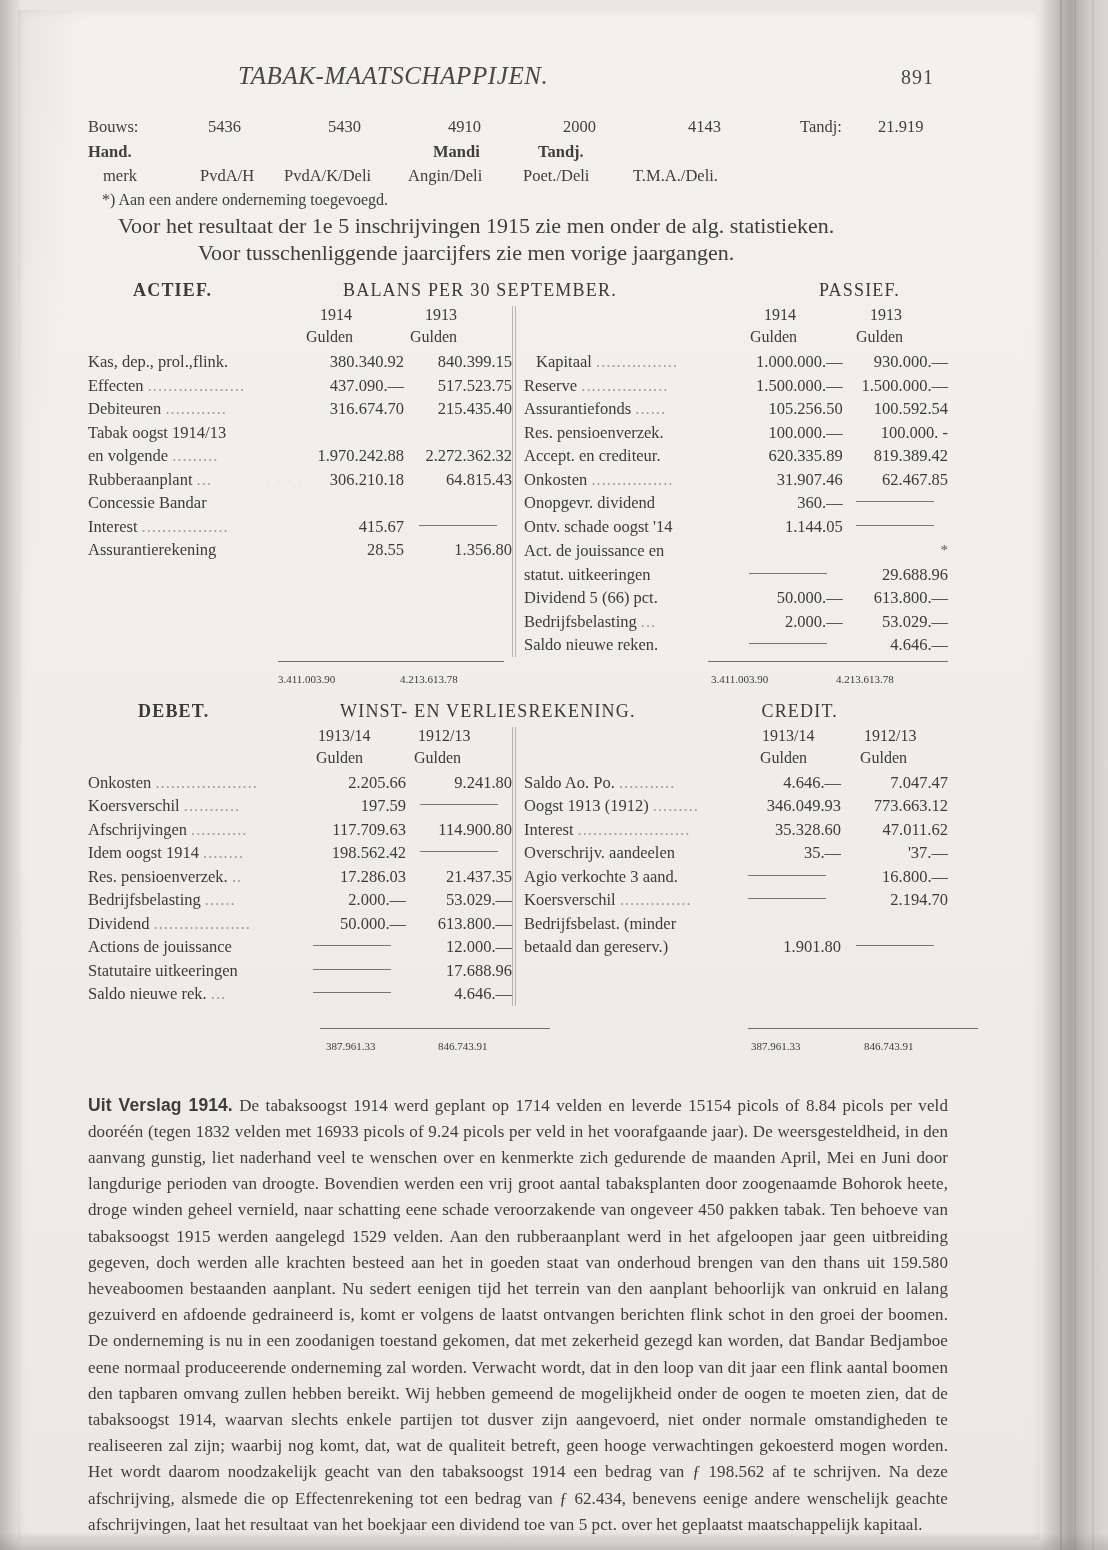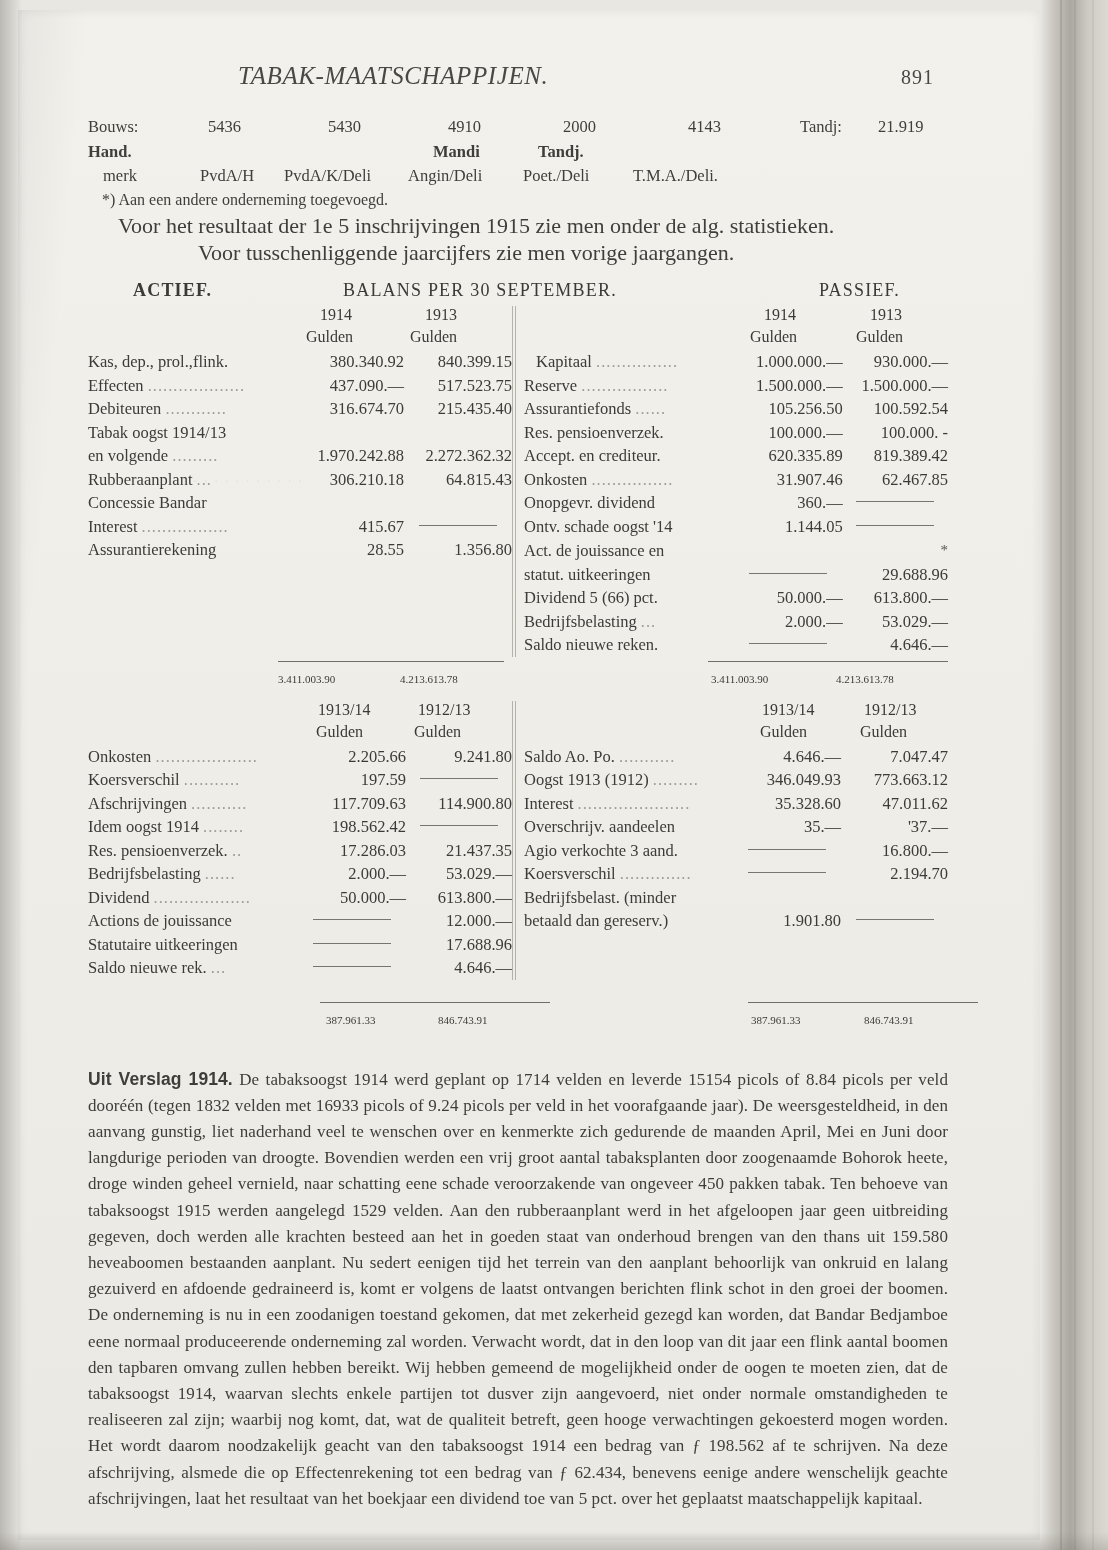--- a/index.html
+++ b/index.html
@@ -398,20 +398,25 @@
         <div class="totrow">
           <span style="left:190px">3.411.003.90</span>
           <span style="left:312px">4.213.613.78</span>
           <span style="left:623px">3.411.003.90</span>
           <span style="left:748px">4.213.613.78</span>
         </div>
       </div>
     </div>
 
     <div class="sheet" style="margin-top:2px;">
+      <div class="sheet-head">
+        <span class="sh-left" style="left:50px">DEBET.</span>
+        <span class="sh-mid" style="left:252px">WINST- EN VERLIESREKENING.</span>
+        <span class="sh-right" style="right:110px">CREDIT.</span>
+      </div>
 
       <div class="cols">
 
         <div class="col left">
           <div class="yr-head">
             <span style="left:230px">1913/14</span>
             <span style="left:330px">1912/13</span>
           </div>
           <div class="gld-head">
             <span style="left:228px">Gulden</span>

